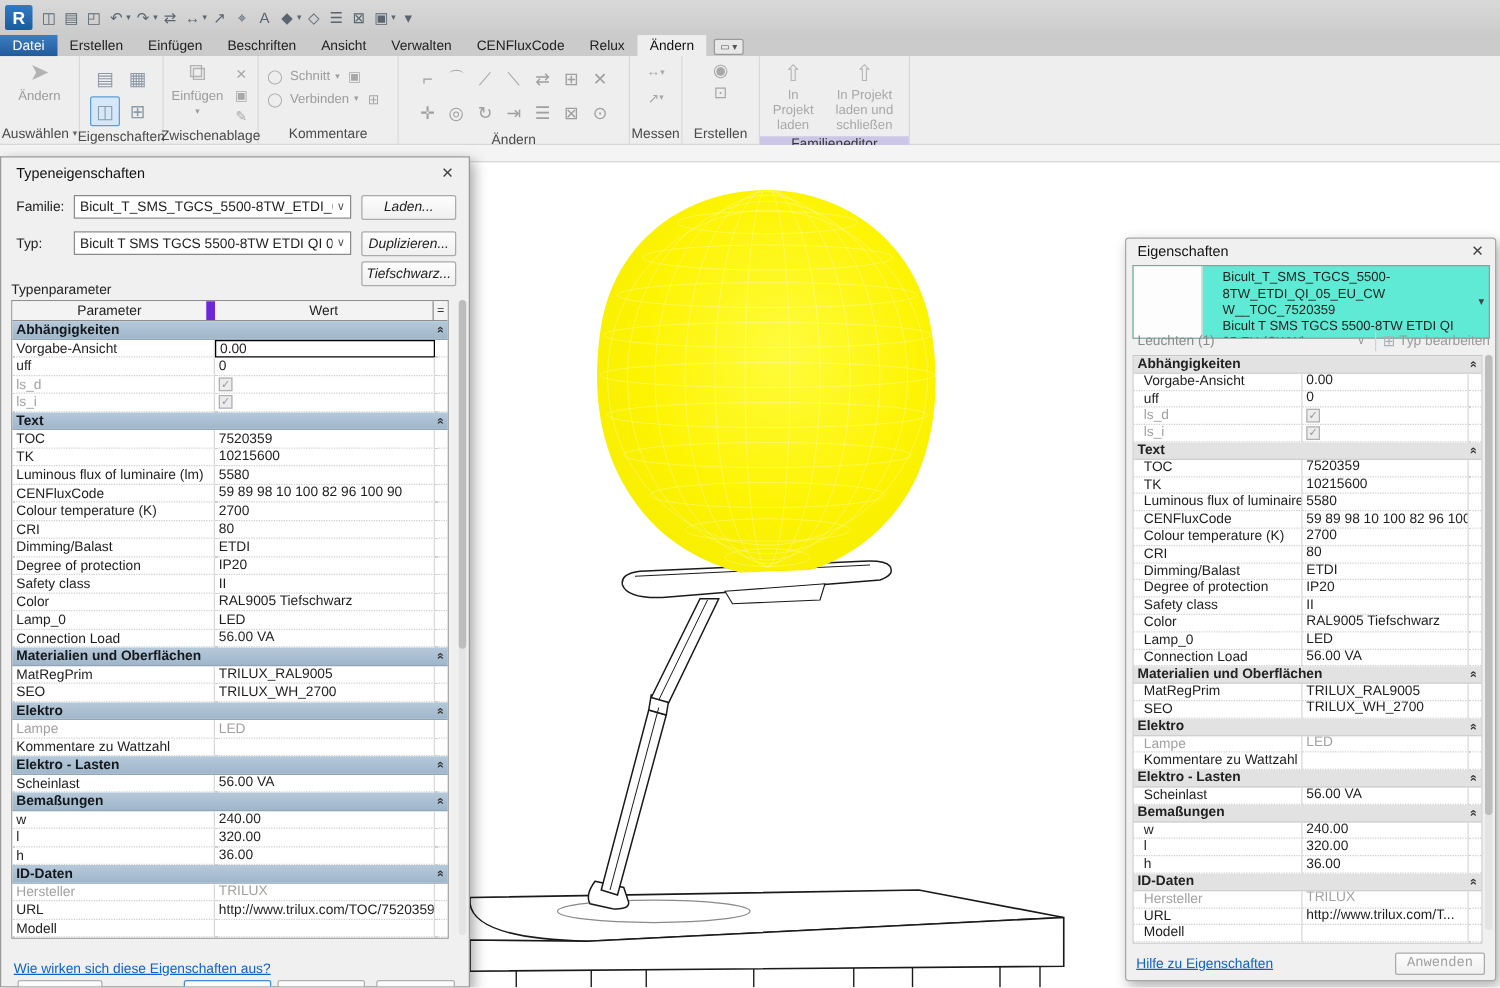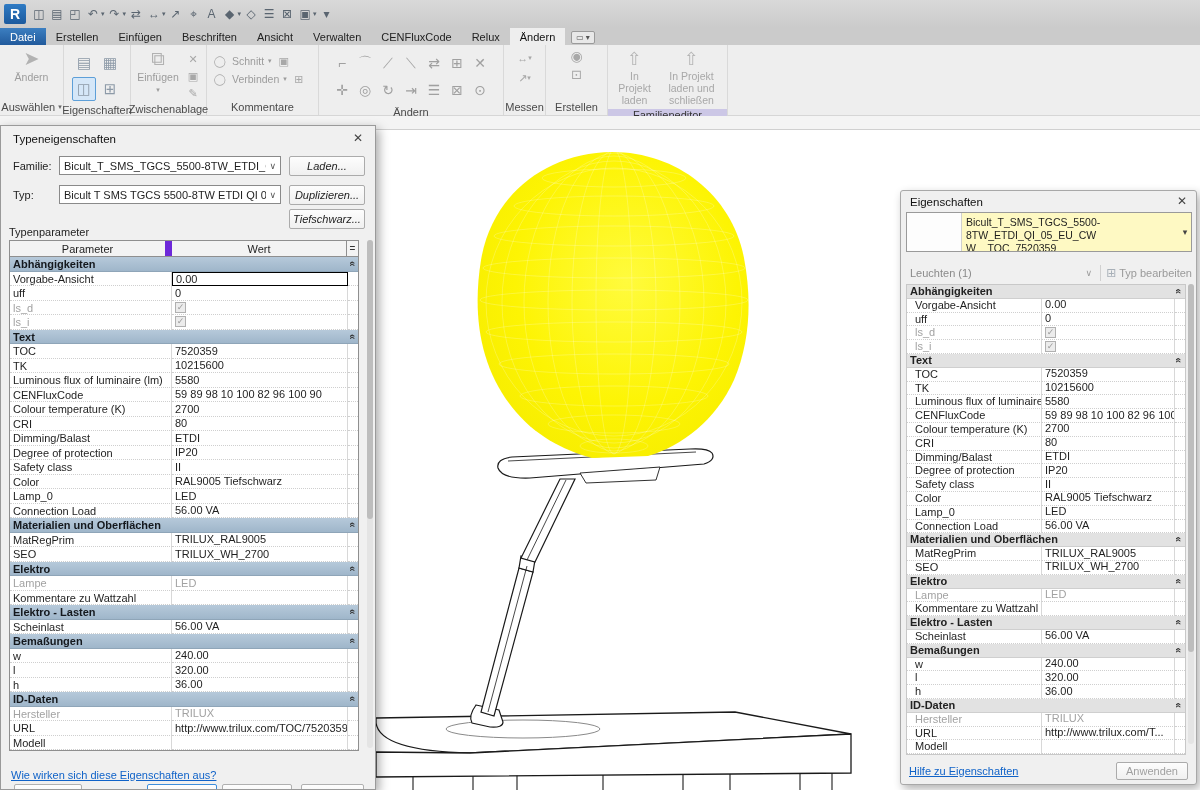--- a/index.html
+++ b/index.html
@@ -100,38 +100,38 @@
   .td-link { position:absolute; left:10px; top:643px;text-decoration:underline; }
   .bbtn { position:absolute; top:658px; height:24px; background:linear-gradient(#fdfdfd,#eee);
     border:1px solid #b0b0b0; border-radius:2px; }
   .bbtn.def { border:1px solid #3d8ddb; }
 
   
   .ppal { position:absolute; left:900px; top:190px; width:297px; height:595px; background:#f0f0f0;
     border:1px solid #a8a8a8; border-radius:3px; box-shadow:3px 4px 10px rgba(0,0,0,.3); overflow:hidden; }
   .pp-title { position:absolute; left:9px; top:5px; font-size:11.5px; color:#111; }
   .pp-x { position:absolute; right:9px; top:3px; }
-  .pp-selector { position:absolute; left:5px; top:21px; width:286px; height:40px; background:#fef9c3; border:1px solid #9a9a9a;
-    display:flex; }
+  .pp-selector { position:absolute; left:5px; top:21px; width:286px; height:59px; background:#5eead4; border:1px solid #9a9a9a;
+    display:flex;gap:12px; }
   .pp-thumb { width:55px; border-right:1px solid #d0d0d0; background:#fdfdfd; }
   .pp-names { flex:1; padding:3px 4px; font-size:10.5px; line-height:13px; overflow:hidden; }
   .pp-dd { width:12px; display:flex; align-items:center; justify-content:center; color:#444; font-size:9px; }
   .pp-filter { position:absolute; left:5px; top:72px; width:286px; height:19px; display:flex; align-items:center; }
   .pp-filter .fv { color:#8a8a8a; padding-left:4px; flex:1; }
   .pp-filter .fchev { color:#9a9a9a; font-size:9px; margin-right:8px; }
   .pp-edit { display:flex; align-items:center; gap:3px; color:#9a9a9a; border-left:1px solid #d0d0d0; padding-left:5px; height:16px; }
   .pp-edit .ei { color:#a8b0b8; font-size:12px; }
   .pp-grid { position:absolute; left:5px; top:93px; width:280px; background:#fff; border:1px solid #c8c8c8; }
   .ppal .prow { height:13.8px; }
   .ppal .prow .plabel { width:135px; padding-left:8px; line-height:13.8px; }
   .ppal .prow .pval { line-height:13.8px; }
   .ppal .prow.sec .sechead { line-height:13.8px; }
   .pp-foot { position:absolute; left:0; bottom:0; width:100%; height:26px; display:flex; align-items:center;
     justify-content:space-between; padding:0 8px; }
-  .pp-apply { width:72px; height:18px; color:#a0a0a0; }
+  .pp-apply { width:72px; height:18px; color:#a0a0a0;font-family:Liberation Mono, monospace; }
   .pp-scroll { position:absolute; top:93px; right:2px; width:6px; height:460px; background:#e4e4e4; border-radius:3px; }
   .pp-scroll .vthumb { height:80%; }
 </style>
 </head>
 <body>
 
 <div class="titlebar">
   <div class="qat">
     <div class="rlogo">R</div>
   <span class="qicon">◫</span>

